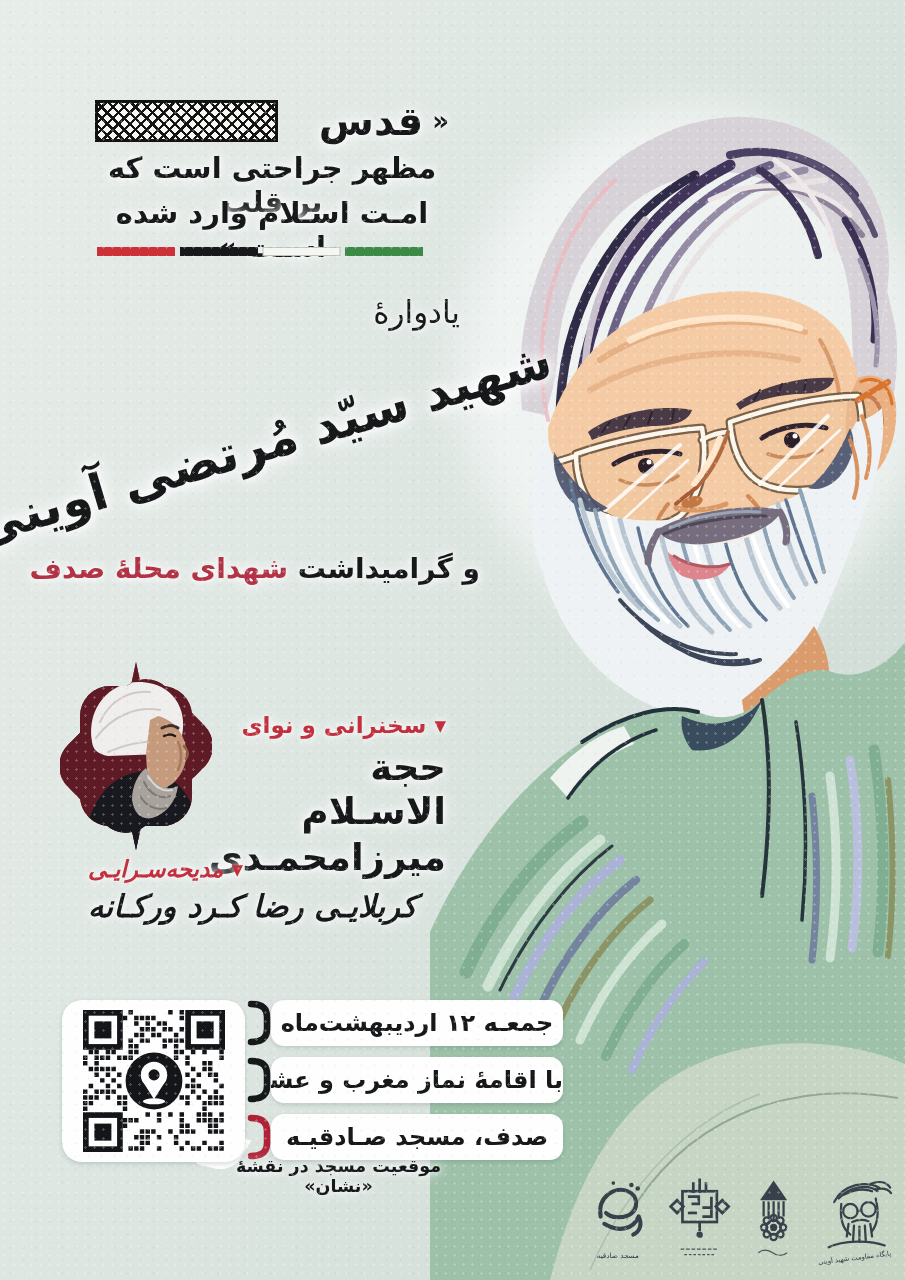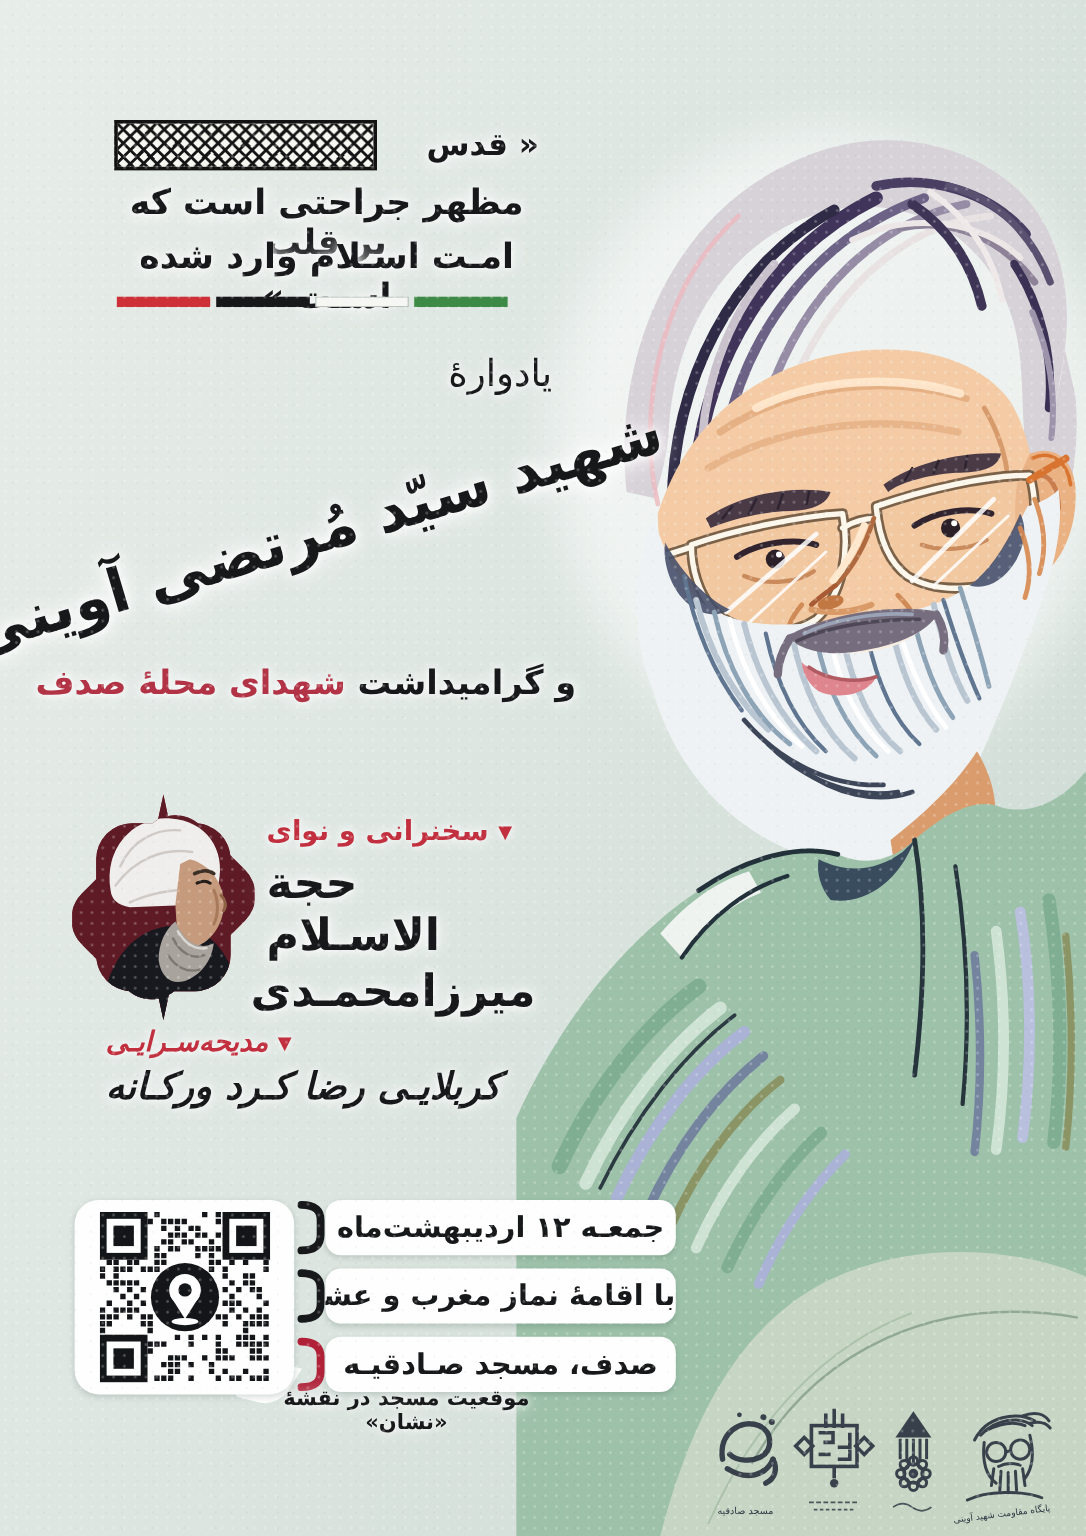--- a/index.html
+++ b/index.html
@@ -12,59 +12,59 @@
     content:"";position:absolute;inset:0;z-index:6;pointer-events:none;opacity:.45;
     background-image:radial-gradient(rgba(255,255,255,.55) 1px,transparent 1.3px),
                      radial-gradient(rgba(90,110,100,.12) 1px,transparent 1.3px);
     background-size:9px 9px,13px 13px;background-position:0 0,4px 6px;
   }
   .glow{text-shadow:0 0 6px rgba(255,255,255,.95),0 0 14px rgba(255,255,255,.85),0 0 26px rgba(255,255,255,.6);}
   .abs{position:absolute;}
   
   .quote-line1{left:95px;top:100px;width:354px;display:flex;align-items:center;gap:9px;z-index:3;}
   .quote-mark{font-size:26px;font-weight:700;color:#17181a;}
-  .quote-word{font-size:26px;font-weight:700;line-height:1;margin-left:32px;}
+  .quote-word{font-size:40px;font-weight:700;line-height:1;margin-left:32px;}
   .keffiyeh{flex:1;height:36px;border:3px solid #121212;background:
       repeating-linear-gradient(45deg,#141414 0 2.4px,transparent 2.4px 8px),
       repeating-linear-gradient(-45deg,#141414 0 2.4px,transparent 2.4px 8px),#f7f7f2;}
   .quote-l2{left:95px;top:151px;width:354px;font-size:29px;font-weight:700;text-align:center;z-index:3;}
   .quote-l3{left:95px;top:196px;width:354px;font-size:29px;font-weight:700;text-align:center;z-index:3;}
   .flag{left:97px;top:247px;width:326px;height:9px;z-index:3;}
   
   .memorial{left:330px;top:294px;width:130px;text-align:right;font-size:31px;font-weight:400;z-index:3;}
   .calligraphy{
     left:2px;top:336px;width:520px;height:215px;display:flex;align-items:center;justify-content:center;
     transform:rotate(-16.5deg);font-size:50px;font-weight:700;z-index:3;white-space:nowrap;
     text-shadow:0 0 8px #fff,0 0 16px #fff,0 0 30px rgba(255,255,255,.8);
   }
   .subtitle{left:25px;top:552px;width:455px;font-size:28px;font-weight:700;z-index:3;}
   .subtitle .red{color:#b23345;}
   
   .speaker-photo{left:60px;top:650px;z-index:3;}
-  .speaker-text{left:222px;top:680px;width:224px;text-align:left;z-index:3;}
+  .speaker-text{left:222px;top:712px;width:224px;text-align:right;z-index:3;}
   .label-red{color:#c22f3e;font-size:23px;font-weight:700;}
   .label-red .tri{font-size:15px;vertical-align:2px;}
   .speaker-title{font-size:37px;font-weight:700;margin-top:8px;line-height:1.2;}
   .speaker-name{font-size:37px;font-weight:700;line-height:1.25;}
   .eulogy{left:88px;top:856px;width:352px;text-align:left;z-index:3;font-style:italic;}
   .eulogy-name{font-size:31px;font-weight:700;margin-top:6px;}
   
   .qr-card{left:62px;top:1000px;width:183px;height:162px;background:#fdfefd;border-radius:20px;z-index:3;
            box-shadow:0 2px 5px rgba(40,60,55,.18);display:flex;align-items:center;justify-content:center;}
   .qr-tail{left:204px;top:1134px;width:38px;height:36px;background:#fdfefd;z-index:2;
            transform:rotate(14deg) skewX(-18deg);border-radius:0 0 16px 4px;}
   .rows{left:247px;top:1000px;width:316px;z-index:3;}
   .row{position:relative;height:46px;margin-bottom:11px;text-decoration:underline;}
   .pill{position:absolute;inset:0 0 0 24px;background:#fdfefd;border-radius:13px;
         box-shadow:0 2px 4px rgba(40,60,55,.16);text-align:center;
         font-size:24px;font-weight:700;line-height:46px;white-space:nowrap;overflow:hidden;}
   .bracket{position:absolute;left:0;top:0;}
   .map-note{left:216px;top:1156px;width:245px;text-align:center;font-size:17.5px;font-weight:700;z-index:3;}
   
-  .logos{left:588px;top:1172px;width:306px;height:104px;display:flex;gap:6px;align-items:flex-start;z-index:3;direction:ltr;}
+  .logos{left:588px;top:1172px;width:306px;height:104px;display:flex;gap:20px;align-items:flex-start;z-index:3;direction:ltr;}
   .portrait{left:430px;top:60px;z-index:1;}
   svg text{font-family:"DejaVu Sans",sans-serif;}
 </style>
 </head>
 <body>
 
 <div class="poster">
 
   <svg class="abs portrait" width="475" height="1220" viewBox="0 0 475 1220">
     <defs>

